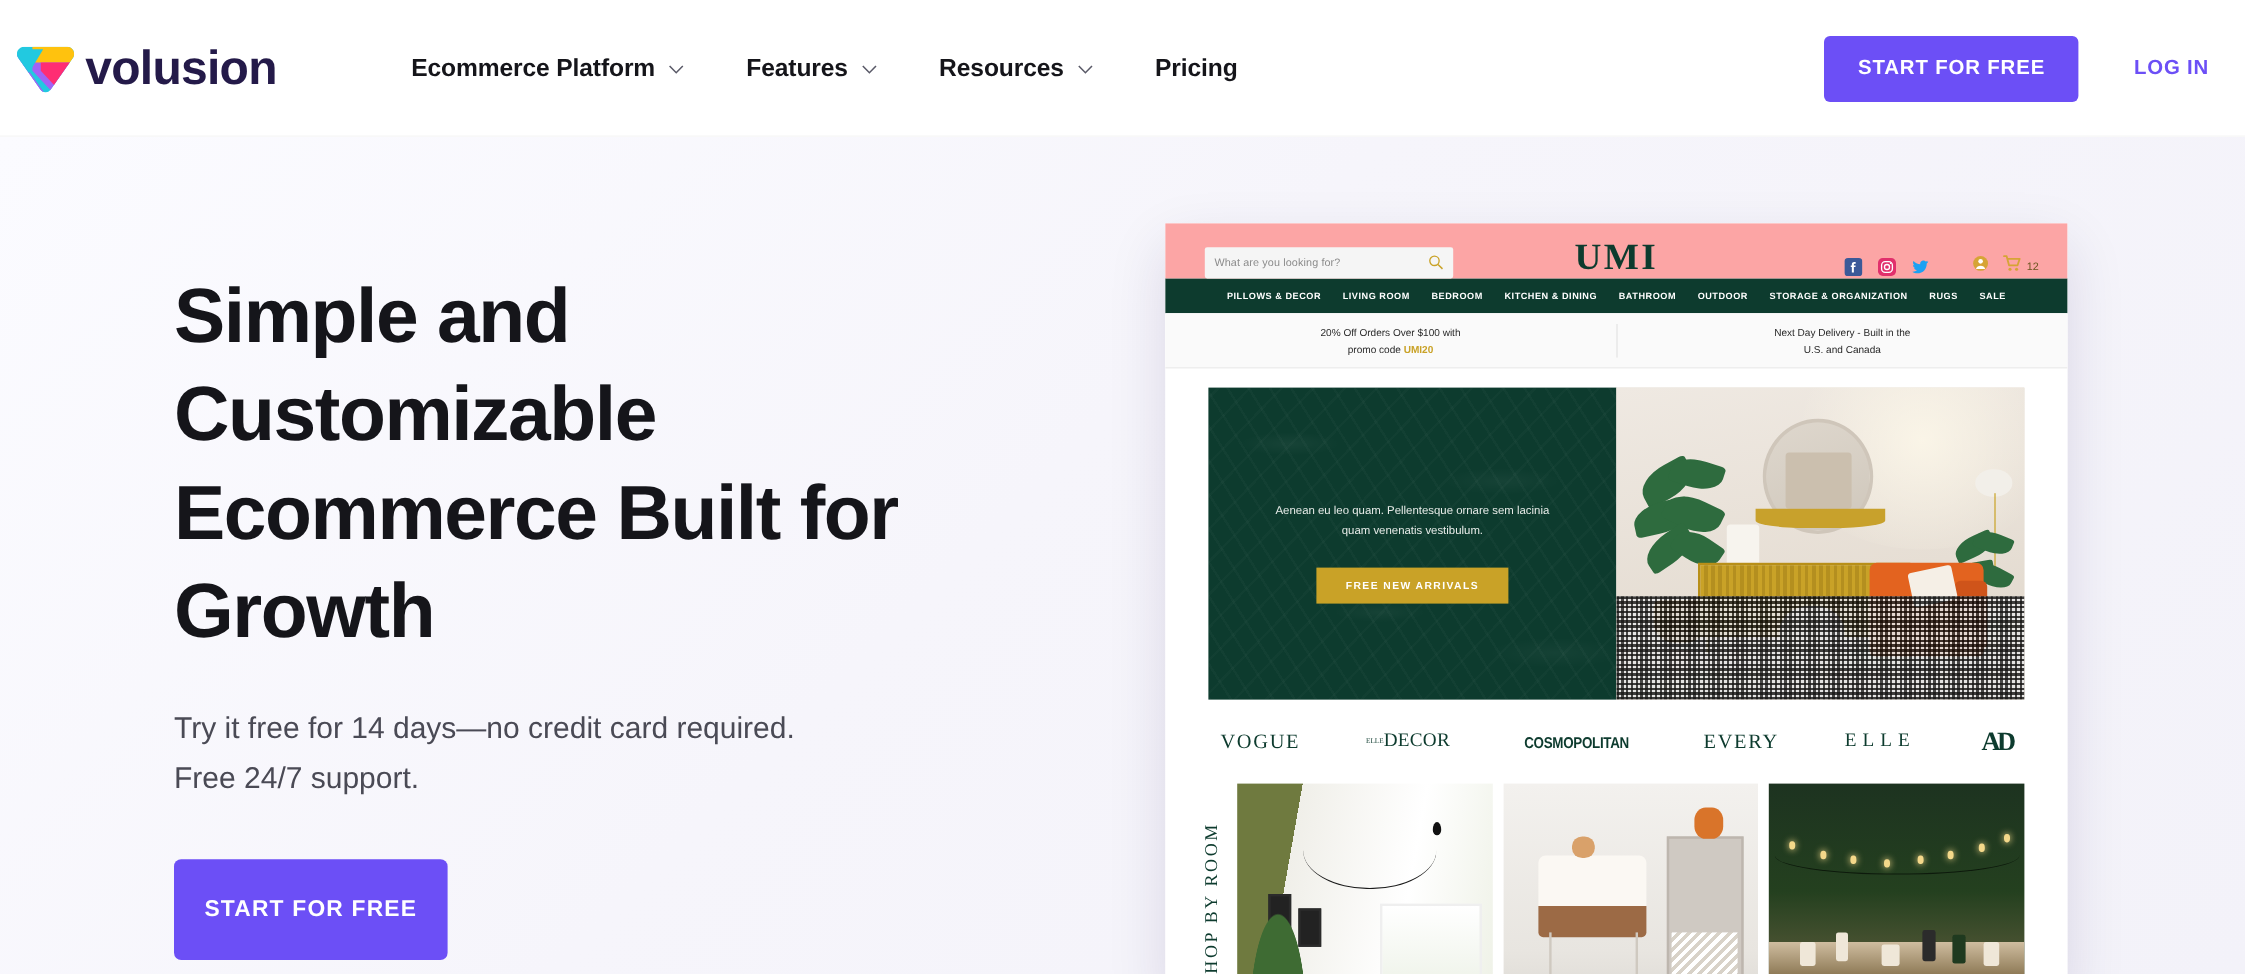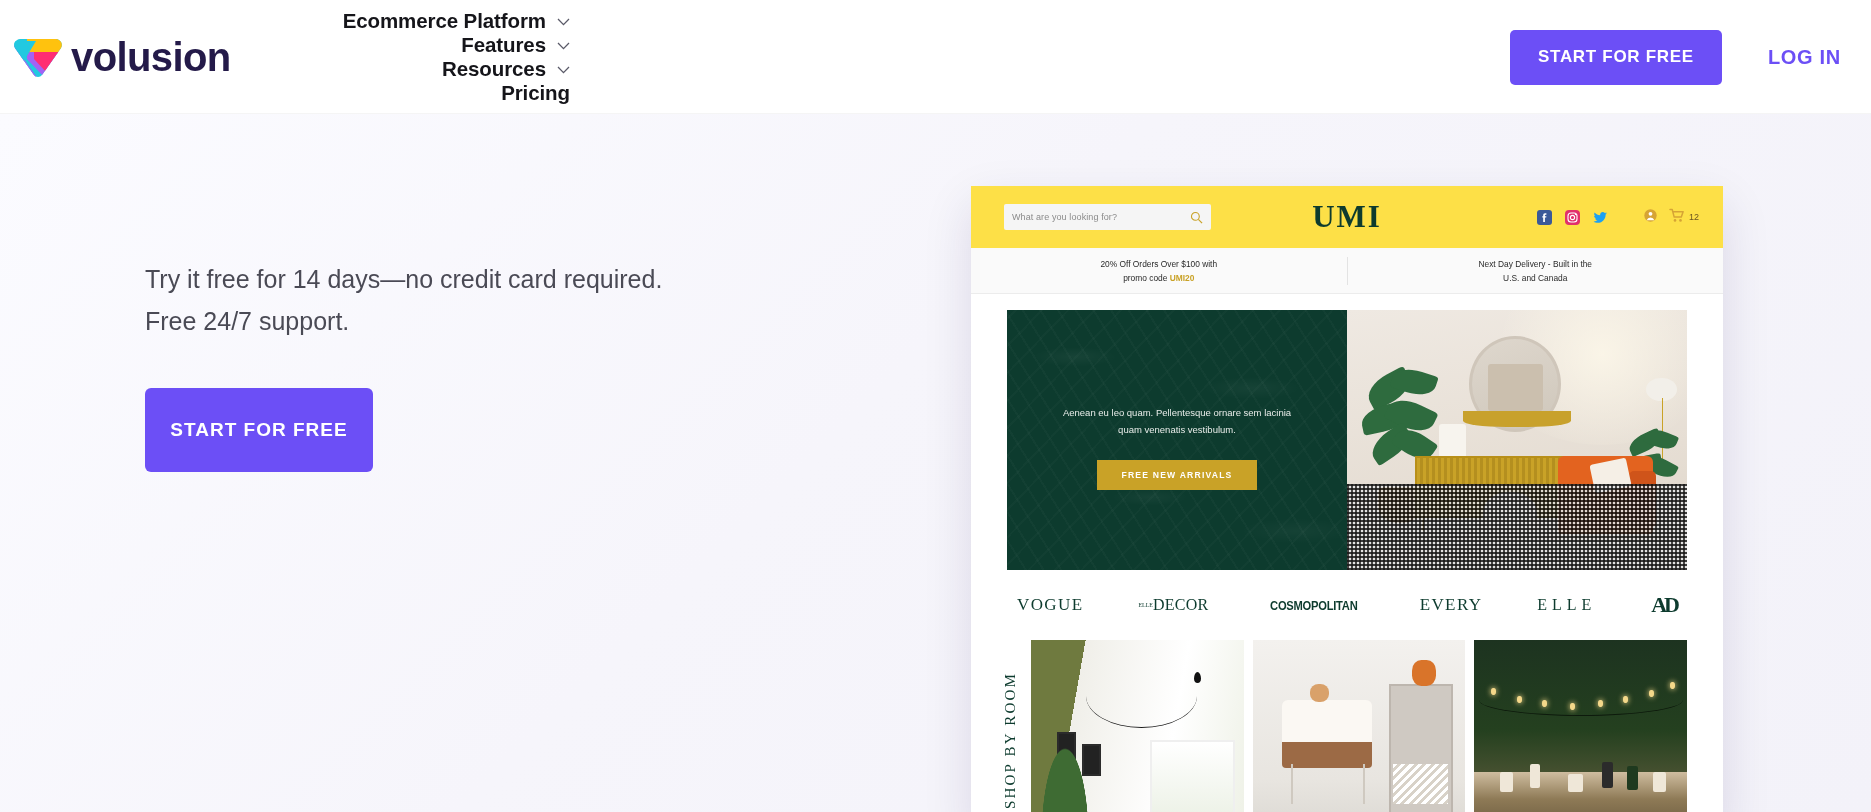--- a/index.html
+++ b/index.html
@@ -20,21 +20,21 @@
     z-index: 20;
     border-bottom: 1px solid rgba(0,0,0,0.04);
   }
   .brand { display: flex; align-items: center; margin-left: 14px; }
   .brand-logo { width: 48px; height: 44px; position: relative; margin-right: 9px; }
   .brand-name {
     font-size: 40px; font-weight: 700; color: #241a49;
     letter-spacing: -0.6px; line-height: 1;
     font-family: "Liberation Sans", sans-serif;
   }
-  .main-nav { display: flex; align-items: flex-end; margin-left: 86px; gap: 0px; flex-direction: column; }
+  .main-nav { display: flex; align-items: flex-start; margin-left: 86px; gap: 0px; }
   .nav-item {
     display: flex; align-items: center; gap: 11px;
     font-size: 20.5px; font-weight: 700; color: #15151a;
     padding: 0 26px; cursor: pointer; white-space: nowrap;
     letter-spacing: -0.1px;
   }
   .chev {
     display: inline-block; width: 13px; height: 8px; position: relative; top: 1px;
   }
   .chev svg { display: block; }
@@ -44,21 +44,21 @@
   }
   .btn-start-header {
     background: #6c4ff6; color: #ffffff;
     font-size: 17px; font-weight: 700; letter-spacing: 0.7px;
     border: none; border-radius: 5px;
     padding: 0 28px; height: 55px;
     display: flex; align-items: center; justify-content: center;
     cursor: pointer; white-space: nowrap;
   }
   .link-login {
-    color: #6c4ff6; font-size: 20px; font-weight: 700; letter-spacing: 0.7px;
+    color: #6c4ff6; font-size: 17px; font-weight: 700; letter-spacing: 0.7px;
     margin-left: 46px; margin-right: 12px; cursor: pointer; white-space: nowrap;
   }
 
   
   .hero-bg {
     position: absolute; top: 114px; left: 0;
     width: 1871px; height: 698px;
     background: linear-gradient(135deg, #fbfbff 0%, #f6f5fb 45%, #f3f2f9 100%);
   }
   .hero-left { position: absolute; left: 145px; top: 222px; width: 660px; }
@@ -84,22 +84,22 @@
   
   .mockup {
     position: absolute; left: 971px; top: 186px;
     width: 752px; height: 640px;
     background: #ffffff;
     box-shadow: 0 18px 46px rgba(30,20,80,0.12);
     overflow: hidden;
   }
   
   .mk-topbar {
-    height: 62px; background: #fde047;
-    display: flex; align-items: center; position: relative;
+    height: 46px; background: #fca5a5;
+    display: flex; align-items: flex-end; position: relative;
   }
   .mk-search {
     margin-left: 33px; width: 207px; height: 26px;
     background: #f5f5f5; border-radius: 2px;
     display: flex; align-items: center; padding: 0 8px;
     position: relative;
   }
   .mk-search-ph { font-size: 9px; color: #8b8b8b; letter-spacing: 0.1px; }
   .mk-search-icon { position: absolute; right: 8px; top: 6px; color: #c9a227; }
   .mk-logo {
@@ -322,20 +322,21 @@
 
     <div class="header-right">
       <button class="btn-start-header">START FOR FREE</button>
       <a class="link-login">LOG IN</a>
     </div>
   </header>
 
   <section class="hero-bg"></section>
 
   <div class="hero-left">
+    <h1 class="hero-title">Simple and Customizable Ecommerce Built for Growth</h1>
     <p class="hero-sub">Try it free for 14 days—no credit card required. Free 24/7 support.</p>
     <button class="btn-start-hero">START FOR FREE</button>
   </div>
 
   <div class="mockup">
 
     <div class="mk-topbar">
       <div class="mk-search">
         <span class="mk-search-ph">What are you looking for?</span>
         <span class="mk-search-icon">
@@ -379,20 +380,31 @@
                 <path d="M1 1.5h2.2l2 7.6h7.1l1.8-5.4H4.4" fill="none" stroke="#d6a435" stroke-width="1.5" stroke-linecap="round" stroke-linejoin="round"></path>
                 <circle cx="6" cy="12.4" r="1.3" fill="#d6a435"></circle>
                 <circle cx="11.5" cy="12.4" r="1.3" fill="#d6a435"></circle>
               </svg>
           </span>
           <span class="mk-cart-count">12</span>
         </span>
       </div>
     </div>
 
+    <div class="mk-nav">
+      <span class="mk-nav-item">PILLOWS &amp; DECOR</span>
+      <span class="mk-nav-item">LIVING ROOM</span>
+      <span class="mk-nav-item">BEDROOM</span>
+      <span class="mk-nav-item">KITCHEN &amp; DINING</span>
+      <span class="mk-nav-item">BATHROOM</span>
+      <span class="mk-nav-item">OUTDOOR</span>
+      <span class="mk-nav-item">STORAGE &amp; ORGANIZATION</span>
+      <span class="mk-nav-item">RUGS</span>
+      <span class="mk-nav-item">SALE</span>
+    </div>
 
     <div class="mk-promo">
       <div class="mk-promo-cell">
         <span>20% Off Orders Over $100 with</span><br>
         <span>promo code </span><span class="mk-promo-hl">UMI20</span>
       </div>
       <div class="mk-promo-cell">
         <span>Next Day Delivery - Built in the</span><br>
         <span>U.S. and Canada</span>
       </div>

